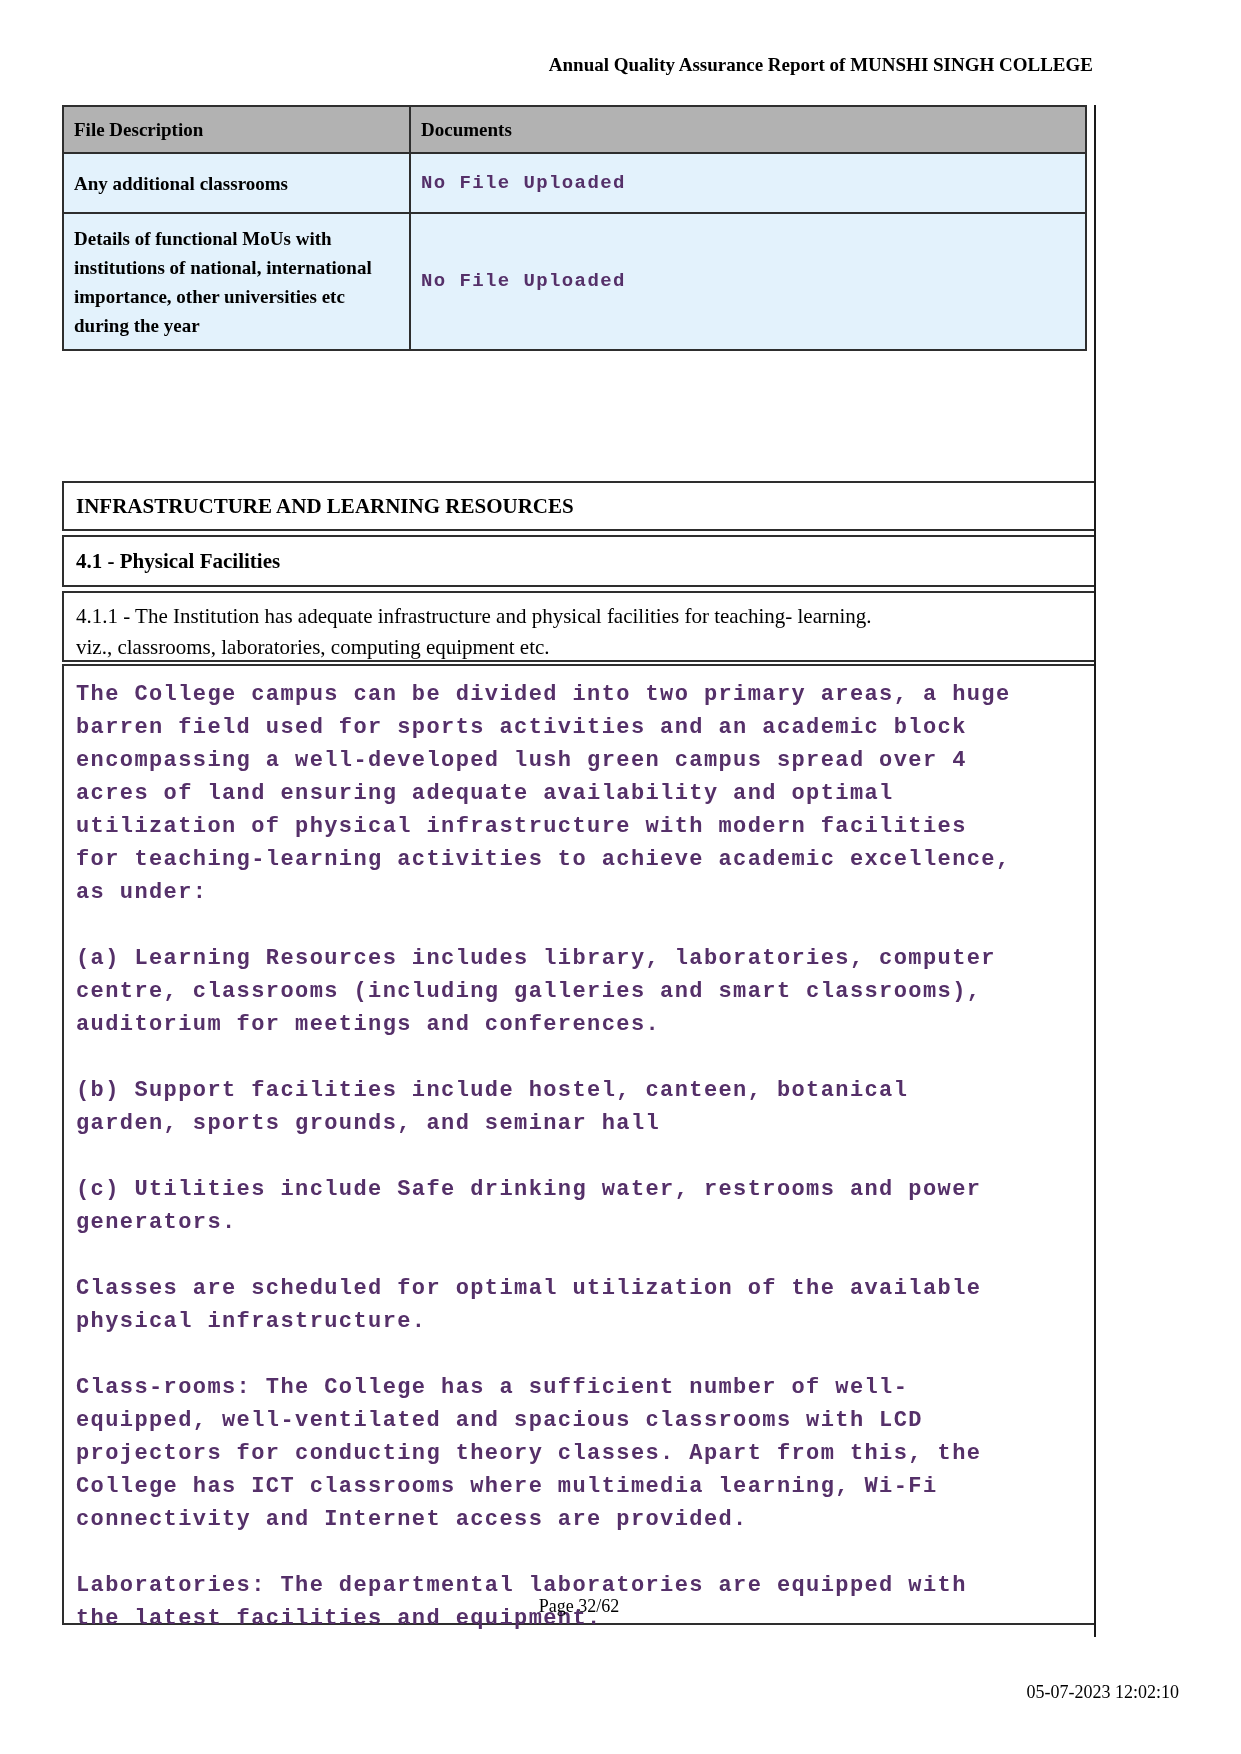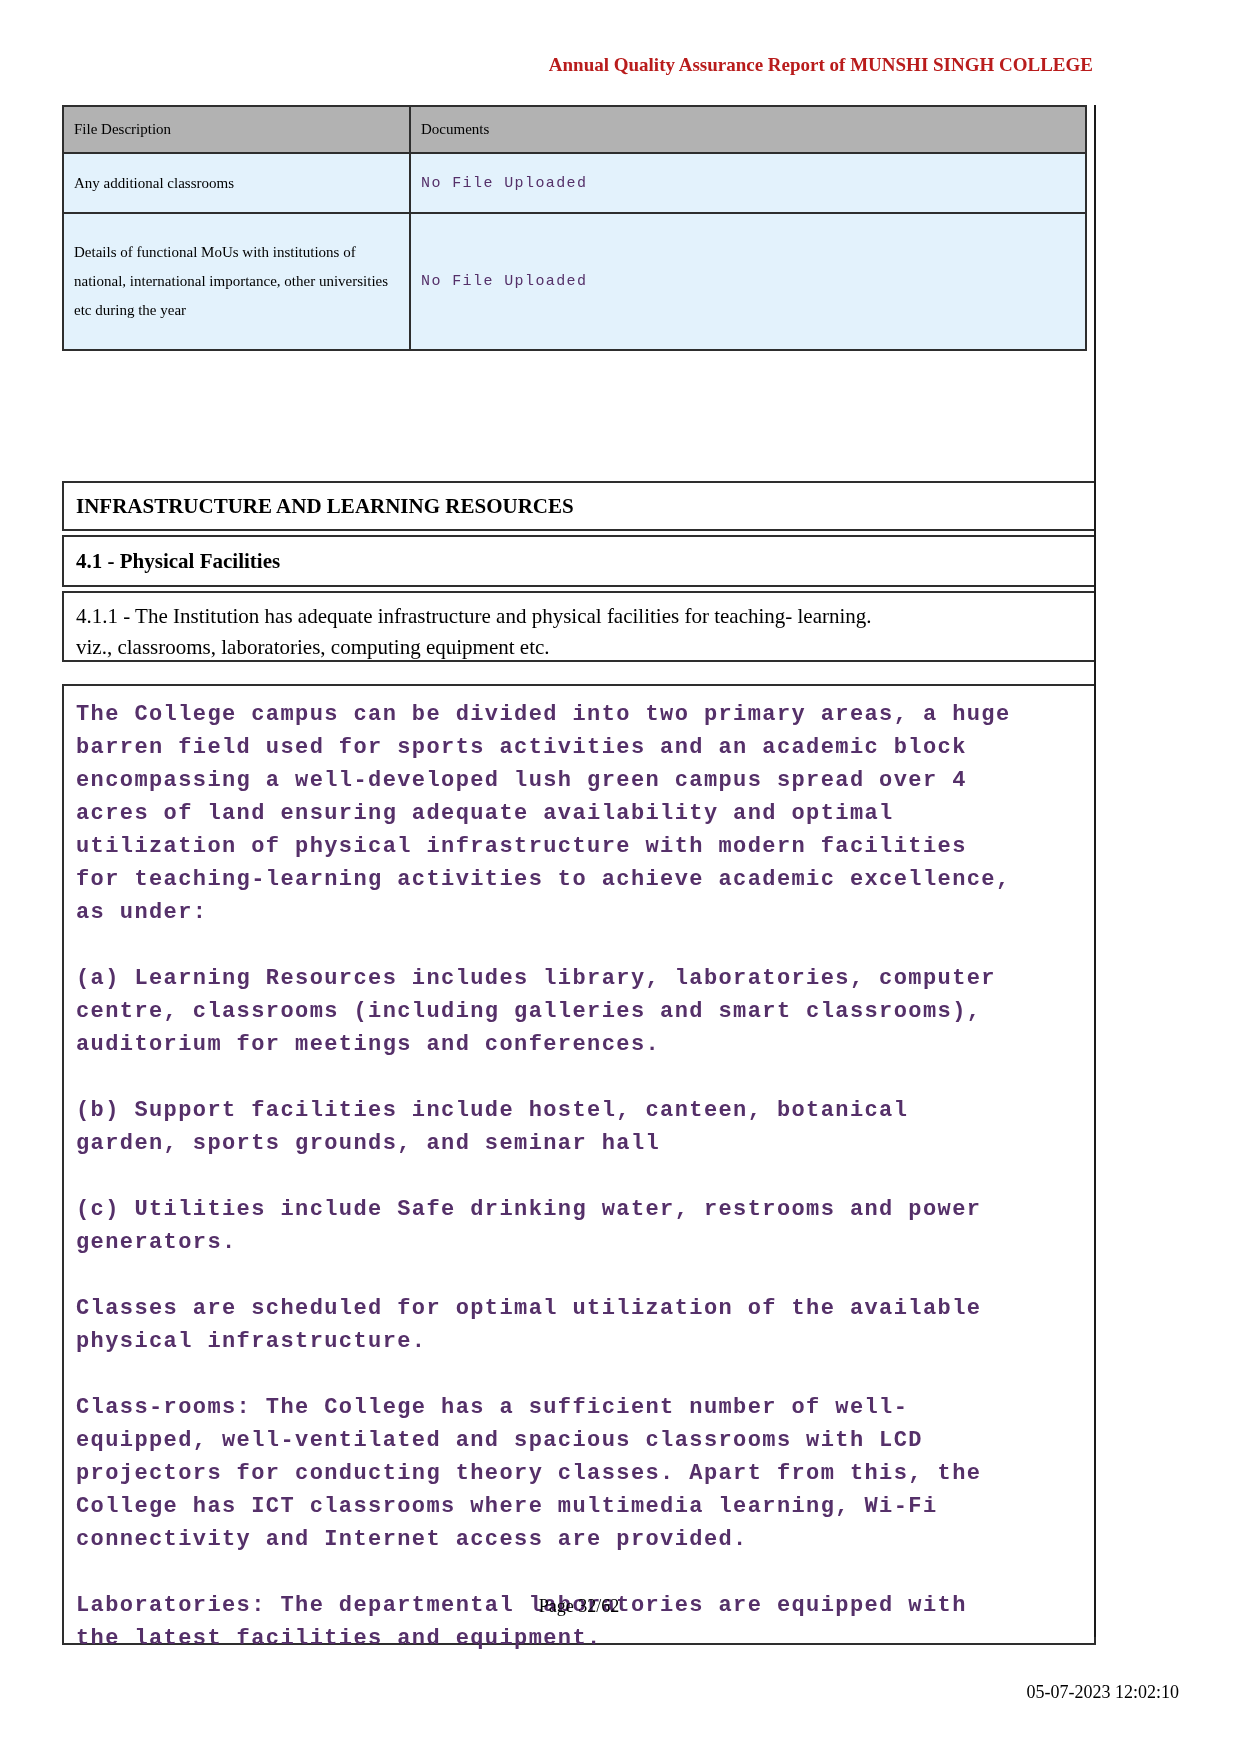--- a/index.html
+++ b/index.html
@@ -11,38 +11,38 @@
     font-family:"Liberation Serif", serif;
     color:#000000;
     overflow:hidden;
   }
   .doc-header{
     position:absolute;
     top:54px;
     right:148px;
     font-size:19px;
     font-weight:bold;
-    color:#b91c1c;
+    color:#000000;
     letter-spacing:0px;
     white-space:nowrap;
     text-align:right;
   }
   table.doc-table{
     position:absolute;
     left:62px;
     top:105px;
     width:1023px;
     border-collapse:collapse;
     table-layout:fixed;
   }
   table.doc-table td, table.doc-table th{
     border:2px solid #2e2e2e;
     vertical-align:middle;
-    font-size:15px;
-    font-weight:normal;
+    font-size:19px;
+    font-weight:bold;
     text-align:left;
     padding:6px 10px;
     line-height:29px;
   }
   table.doc-table th{
     background:#b2b2b2;
     height:41px;
     padding:2px 10px;
   }
   table.doc-table td{background:#e3f2fc;}
@@ -81,21 +81,20 @@
   .box.subsection{
     top:591px;height:59px;
     font-size:21px;
     line-height:31px;
     padding-top:8px;
     white-space:pre-line;
   }
   .box.content{
     top:664px;height:945px;
     padding:12px 12px 0 12px;
-    margin-top:20px;
   }
   .box.content p{
     margin:0 0 33px 0;
     font-family:"Liberation Mono", monospace;
     font-weight:bold;
     font-size:22px;
     letter-spacing:1.4px;
     line-height:33px;
     color:#553069;
     white-space:pre-line;

